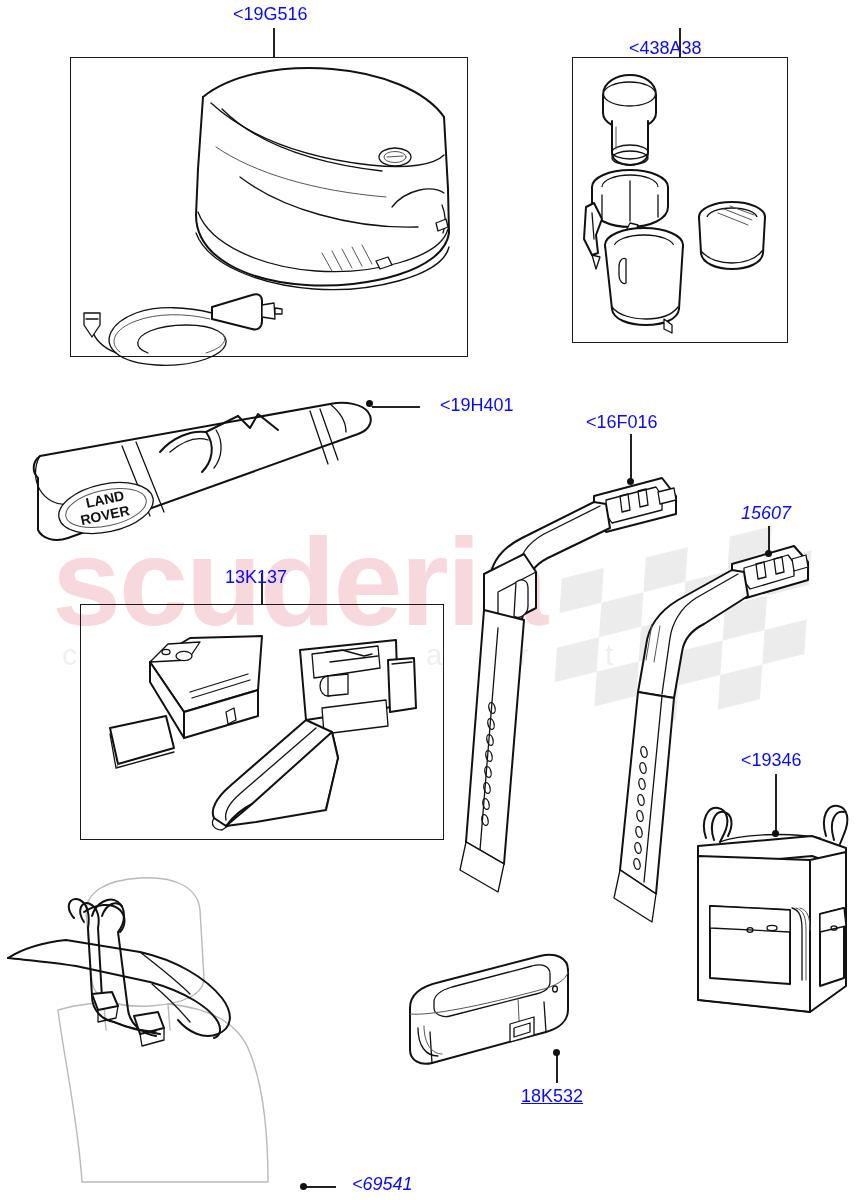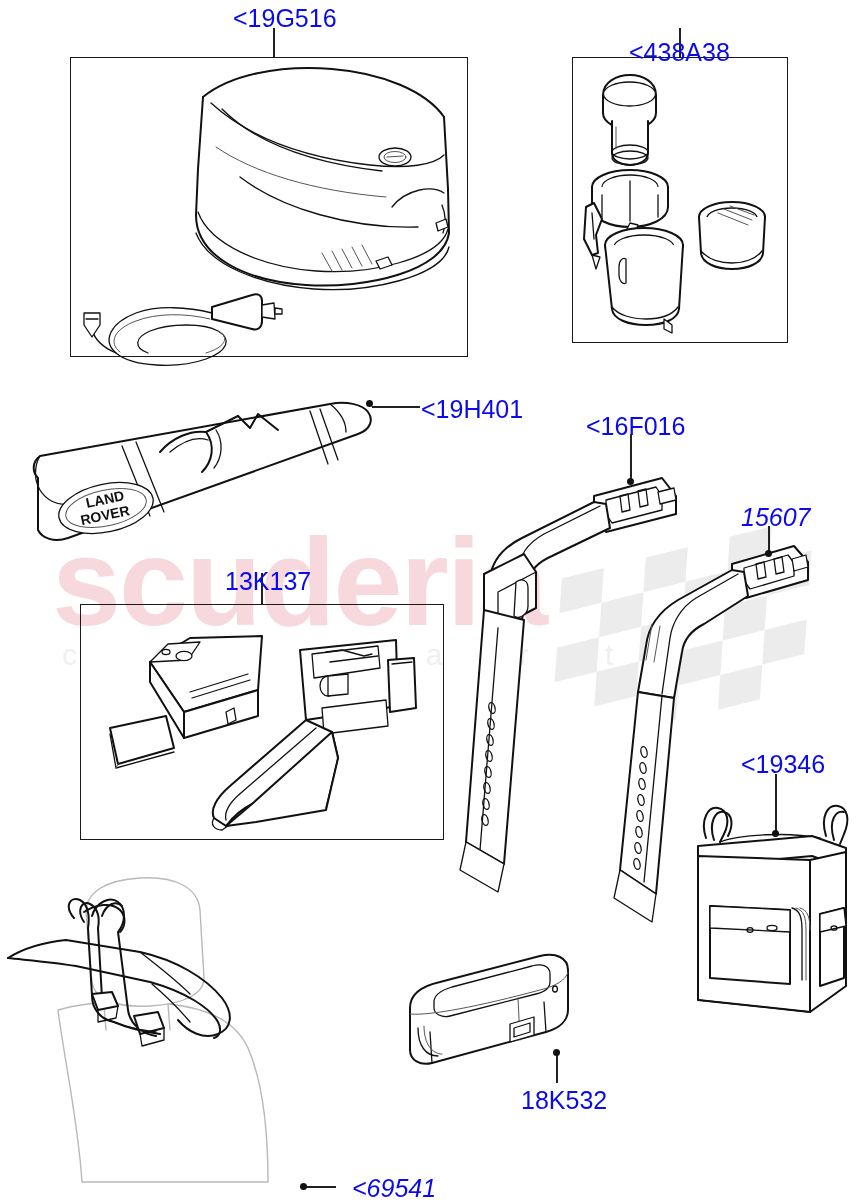--- a/index.html
+++ b/index.html
@@ -49,21 +49,21 @@
     position: absolute;
     left: 556px;
     top: 520px;
     width: 290px;
     height: 260px;
   }
   
   .plabel {
     position: absolute;
     color: #0a0aef;
-    font-size: 25px;
+    font-size: 18px;
     font-family: "Liberation Sans", sans-serif;
     white-space: nowrap;
     z-index: 6;
   }
   
   .leader {
     position: absolute;
     background: #222222;
     z-index: 5;
   }
@@ -221,21 +221,21 @@
       <ellipse class="lnf" cx="160" cy="160" rx="33" ry="15"></ellipse>
       <ellipse class="ln2" cx="160" cy="161" rx="25" ry="10"></ellipse>
       <path class="lnf" d="M127 160 L129 196 C130 206 144 212 160 212 C176 212 190 206 191 196 L193 160"></path>
       <path class="ln2" d="M129 194 C136 202 148 206 160 206 C172 206 184 202 190 194"></path>
       <path class="ln3" d="M146 156 L176 168"></path>
       <path class="ln3" d="M152 152 L180 163"></path>
       <path class="ln3" d="M158 149 L182 158"></path>
     </svg>
   </div>
 
-  <div class="plabel" style="left:421px; top:395px;">&lt;19H401</div>
+  <div class="plabel" style="left:440px; top:395px;">&lt;19H401</div>
   <div class="leader h" style="left:372px; top:406px; width:48px;"></div>
   <div class="dot" style="left:366px; top:400px;"></div>
 
   <div class="art" style="left:10px; top:390px;">
     <svg width="380" height="160" viewBox="0 0 380 160">
 
       <path class="lnf" d="M28 88 C22 82 22 72 30 66 L320 14 C336 11 352 14 358 22
                C364 30 360 40 348 44 L58 148 C44 153 32 148 28 140 Z"></path>
 
       <path class="ln2" d="M30 66 C24 76 24 90 30 100 C36 110 48 116 58 114"></path>
@@ -406,21 +406,21 @@
       <path class="ln3" d="M120 118 C128 120 130 128 130 140"></path>
 
       <path class="lnf" d="M140 124 L164 118 L164 188 L140 196 Z"></path>
       <path class="lnf2" d="M140 124 L164 118 L166 136 L140 142 Z"></path>
       <ellipse class="ln2" cx="154" cy="138" rx="3" ry="2.2"></ellipse>
 
       <path class="ln2" d="M18 210 L130 222"></path>
     </svg>
   </div>
 
-  <div class="plabel" style="left:521px; top:1086px;">18K532</div>
+  <div class="plabel" style="left:521px; top:1086px;text-decoration:underline;">18K532</div>
   <div class="leader v" style="left:556px; top:1055px; height:28px;"></div>
   <div class="dot" style="left:553px; top:1049px;"></div>
 
   <div class="art" style="left:400px; top:950px;">
     <svg width="180" height="125" viewBox="0 0 180 125">
 
       <path class="lnf" d="M10 58 C10 44 22 36 40 32 L140 6 C156 2 168 8 168 20 L168 34
                C168 42 158 48 144 52 L30 82 C18 85 10 78 10 70 Z"></path>
 
       <path class="lnf" d="M10 70 L10 100 C10 110 20 116 32 113 L146 82 C160 78 168 70 168 60 L168 34"></path>

